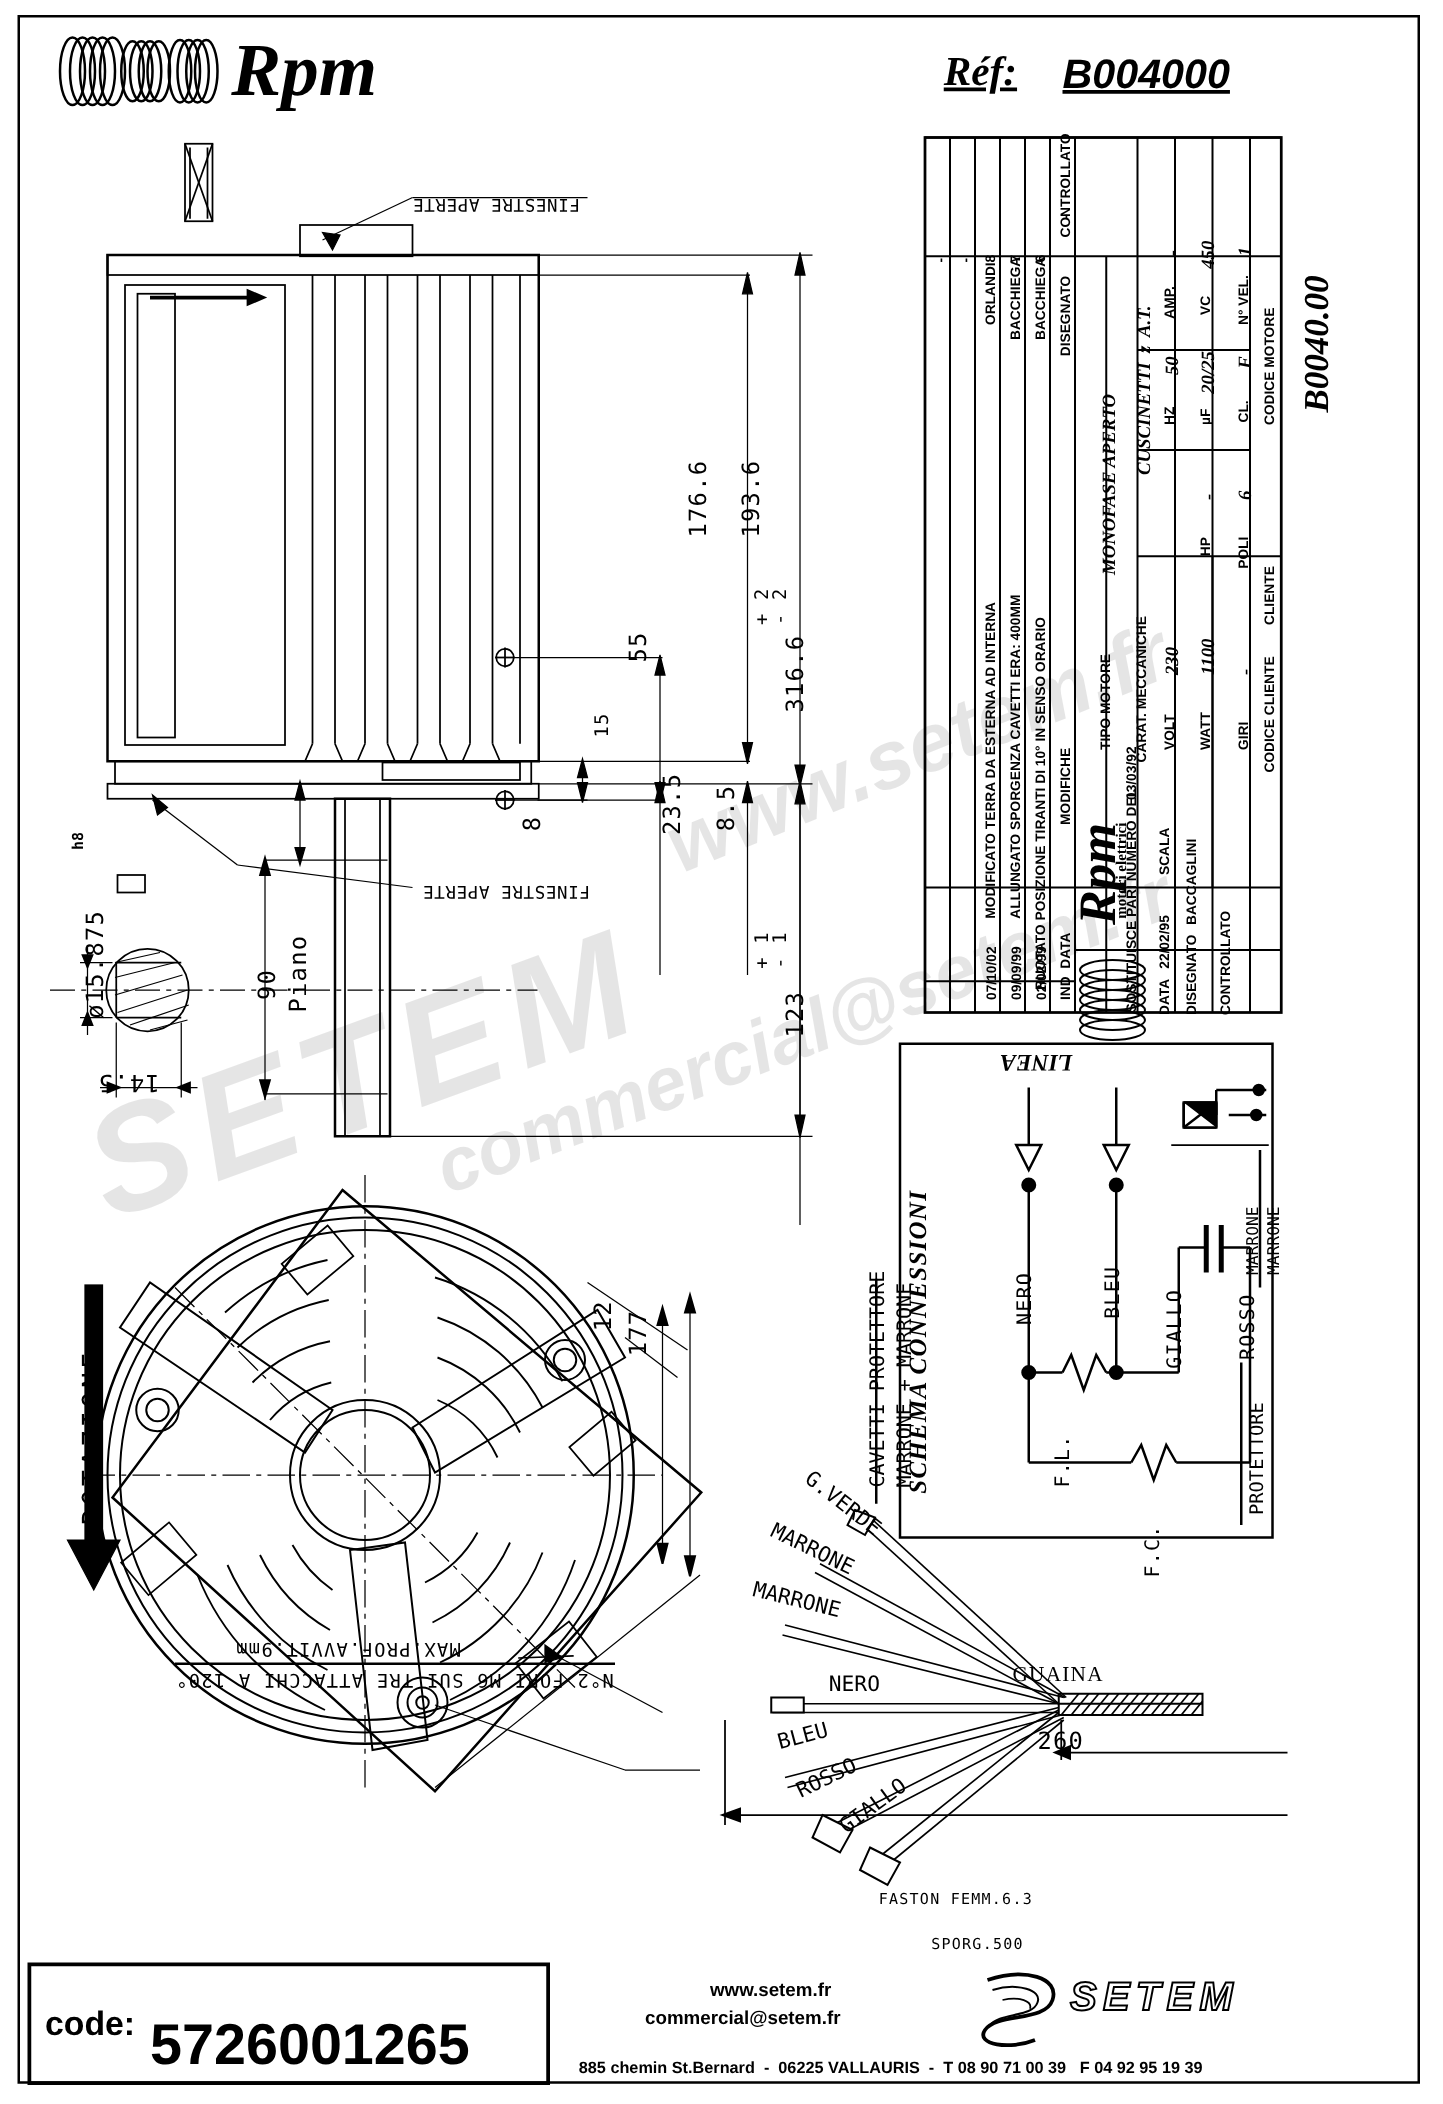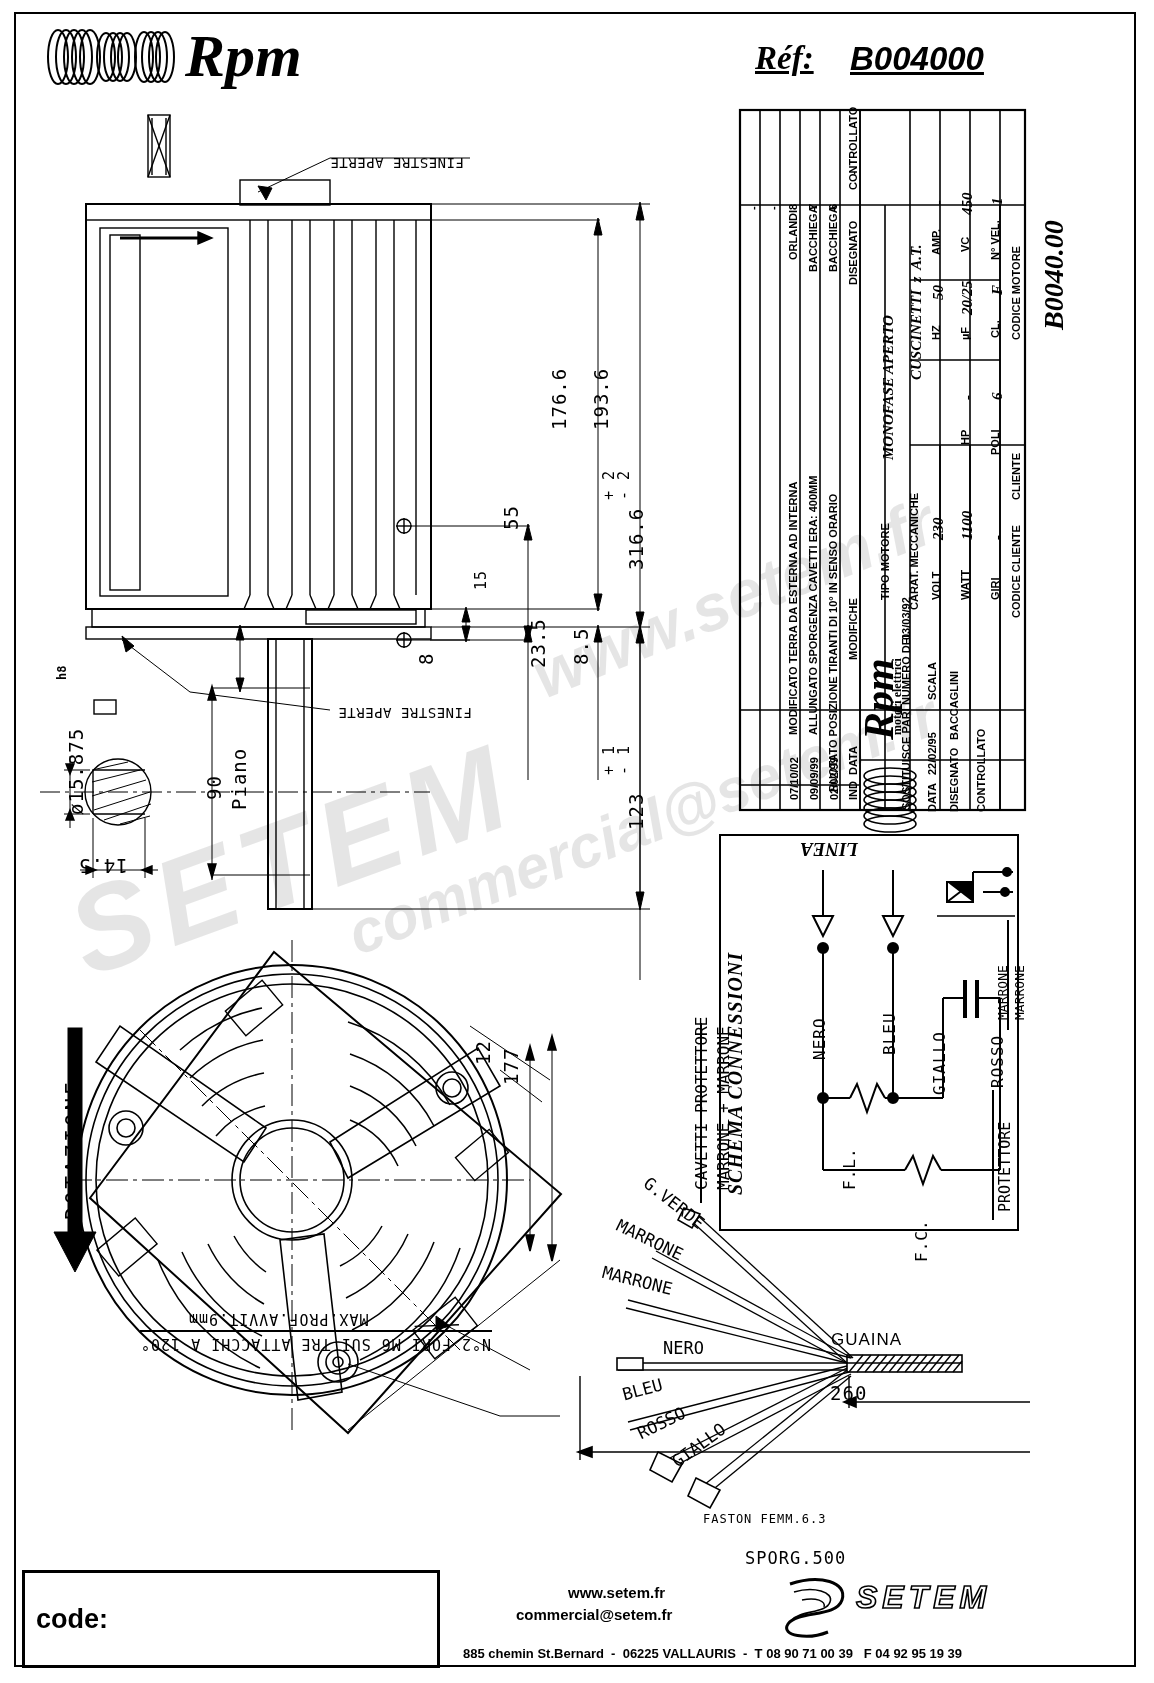--- a/index.html
+++ b/index.html
@@ -603,27 +603,28 @@
   </svg>
 
   <div class="txt" style="left:652px;top:1173px;font-size:17px;font-family:'DejaVu Sans Mono',monospace;transform-origin:0 0;transform:rotate(38deg);">G.VERDE</div>
   <div class="txt" style="left:622px;top:1215px;font-size:17px;font-family:'DejaVu Sans Mono',monospace;transform-origin:0 0;transform:rotate(26deg);">MARRONE</div>
   <div class="txt" style="left:605px;top:1262px;font-size:17px;font-family:'DejaVu Sans Mono',monospace;transform-origin:0 0;transform:rotate(14deg);">MARRONE</div>
   <div class="txt" style="left:663px;top:1338px;font-size:17px;font-family:'DejaVu Sans Mono',monospace;">NERO</div>
   <div class="txt" style="left:620px;top:1385px;font-size:17px;font-family:'DejaVu Sans Mono',monospace;transform-origin:0 0;transform:rotate(-15deg);">BLEU</div>
   <div class="txt" style="left:634px;top:1425px;font-size:17px;font-family:'DejaVu Sans Mono',monospace;transform-origin:0 0;transform:rotate(-26deg);">ROSSO</div>
   <div class="txt" style="left:668px;top:1455px;font-size:17px;font-family:'DejaVu Sans Mono',monospace;transform-origin:0 0;transform:rotate(-36deg);">GIALLO</div>
 
-  <div class="txt" style="left:831px;top:1330px;font-size:17px;font-family:Liberation Sans, sans-serif;letter-spacing:1px;">GUAINA</div>
+  <div class="txt" style="left:810px;top:1330px;font-size:17px;font-family:Liberation Serif, serif;letter-spacing:1px;">GUAINA</div>
   <div class="txt" style="left:830px;top:1382px;font-size:19px;font-family:'DejaVu Sans Mono',monospace;letter-spacing:1px;">260</div>
   <div class="txt" style="left:703px;top:1512px;font-size:12px;font-family:'DejaVu Sans Mono',monospace;letter-spacing:1px;">FASTON FEMM.6.3</div>
-  <div class="txt" style="left:745px;top:1548px;font-size:17px;font-family:'DejaVu Sans Mono',monospace;letter-spacing:1px;">SPORG.500</div>
+  <div class="txt" style="left:745px;top:1548px;font-size:12px;font-family:'DejaVu Sans Mono',monospace;letter-spacing:1px;">SPORG.500</div>
 
   <div class="box2" style="left:22px;top:1570px;width:418px;height:98px;border-width:3px;"></div>
   <div class="txt code-lbl" style="left:36px;top:1580px;">code:</div>
+  <div class="txt code-num" style="left:120px;top:1608px;">5726001265</div>
 
   <div class="txt ftr" style="left:568px;top:1584px;">www.setem.fr</div>
   <div class="txt ftr" style="left:516px;top:1606px;">commercial@setem.fr</div>
   <div class="txt ftr-sm" style="left:463px;top:1646px;">885 chemin St.Bernard  -  06225 VALLAURIS  -  T 08 90 71 00 39   F 04 92 95 19 39</div>
 
   <svg width="90" height="70" style="left:772px;top:1570px;">
     <g stroke="#000" fill="none" stroke-width="2">
       <path d="M18,14 C48,4 76,12 70,30 C64,48 26,40 16,54 C8,66 36,70 56,62" stroke-width="3"></path>
       <path d="M22,22 C42,16 62,22 58,32 C54,44 28,40 20,50" stroke-width="1.6"></path>
       <path d="M30,30 C44,27 54,31 52,37" stroke-width="1.4"></path>

